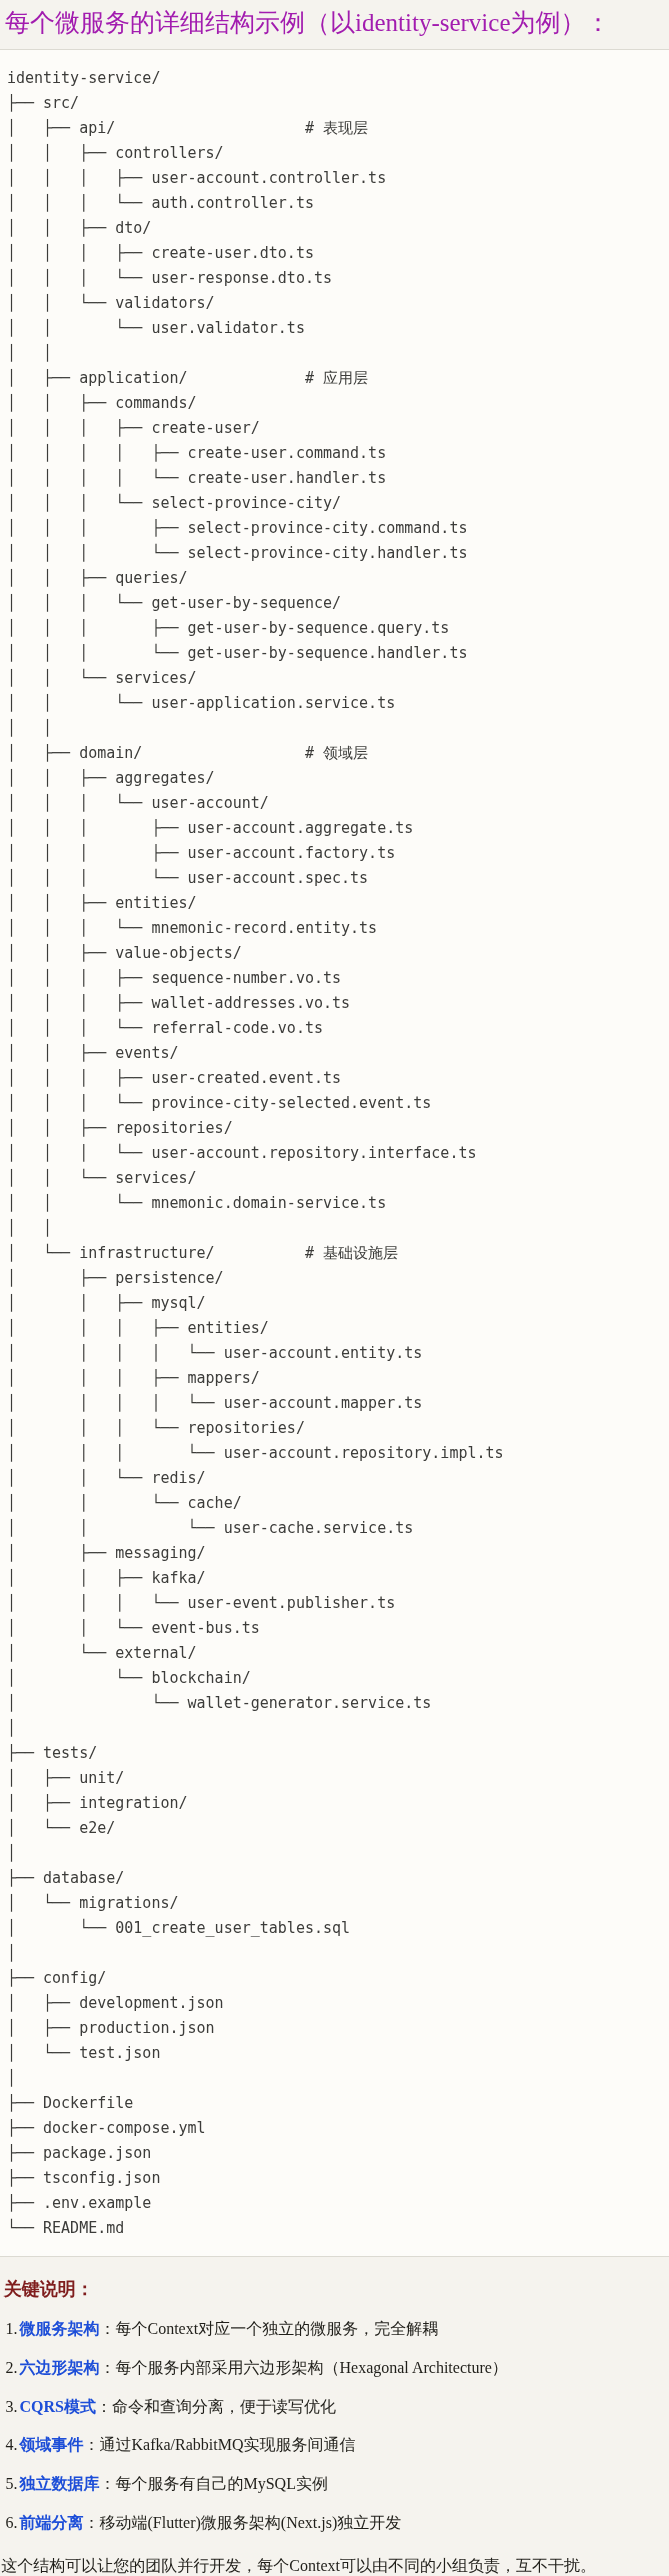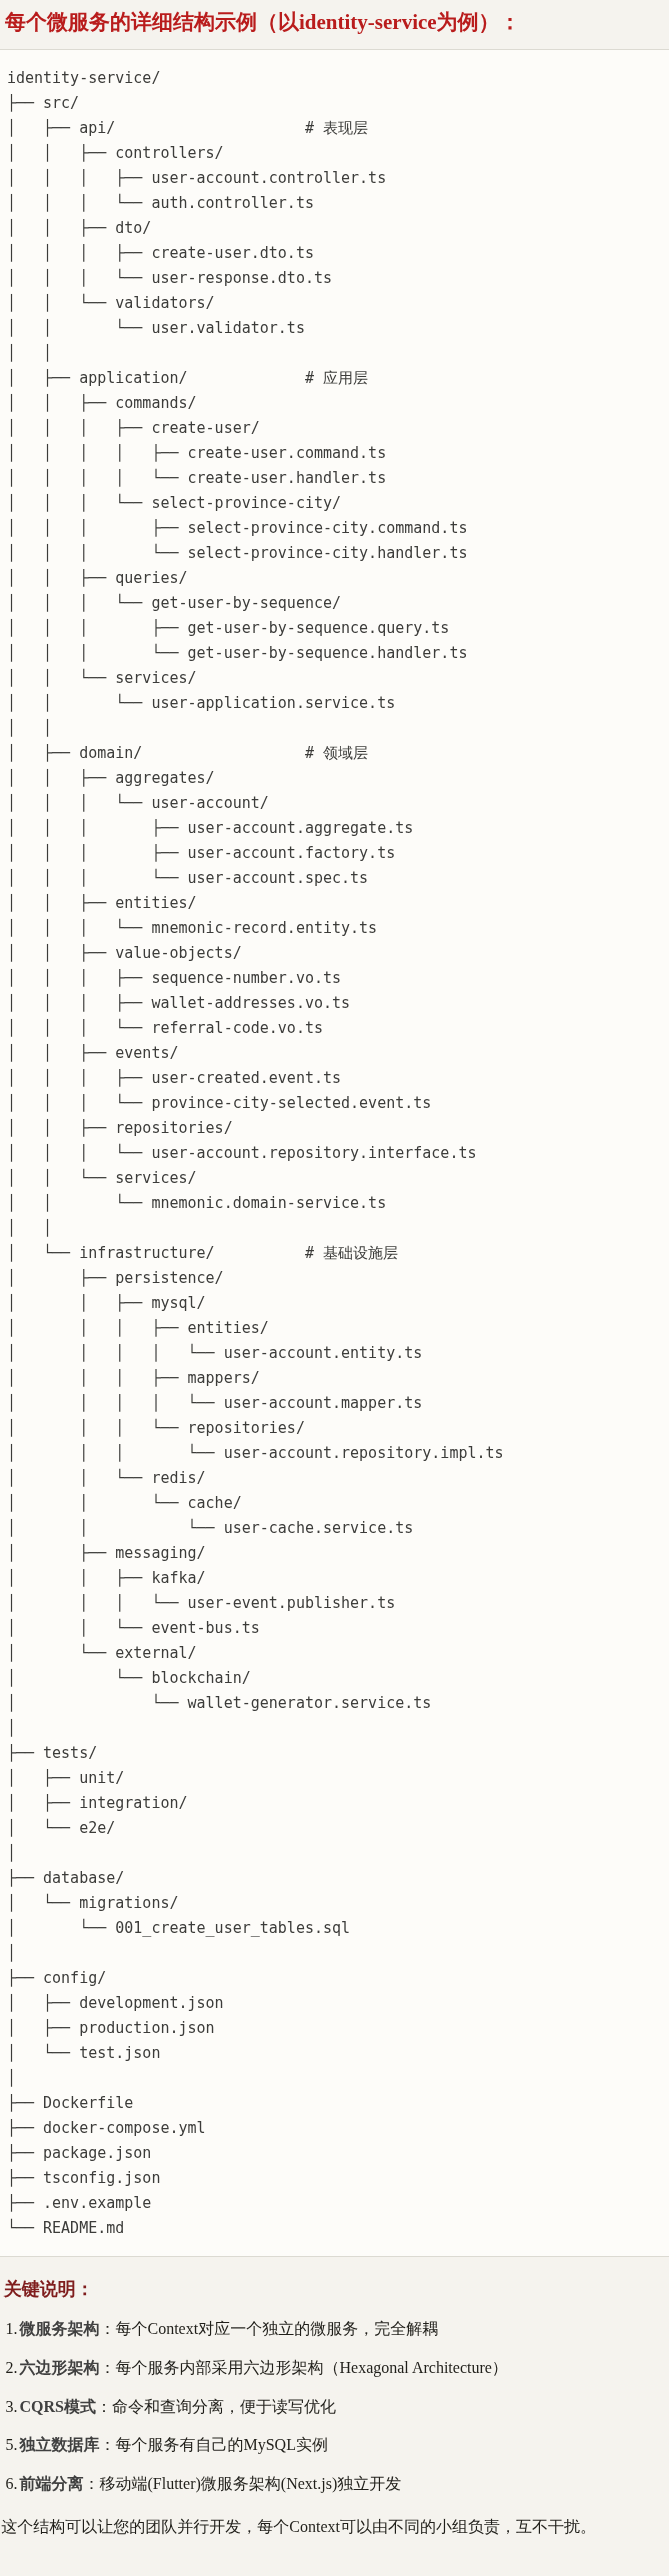--- a/index.html
+++ b/index.html
@@ -10,24 +10,24 @@
     color: #201F1A;
     font-family: "Liberation Serif", "DejaVu Serif", serif;
     box-sizing: border-box;
   }
   .page {
     width: 669px;
     box-sizing: border-box;
     padding-top: 7.5px;
   }
   .doc-title {
-    font-size: 21px;
+    font-size: 25px;
     line-height: 27.5px;
-    font-weight: 700;
-    color: #b91c1c;
+    font-weight: 400;
+    color: #a21caf;
     margin: 1.3px 7.5px 12.5px 5px;
     letter-spacing: 0px;
   }
   .code-block {
     background: #FDFCF9;
     border-top: 1.3px solid #DCDAD2;
     border-bottom: 1.3px solid #DCDAD2;
     padding: 16.3px 8.8px 15px 6.9px;
     overflow: hidden;
   }
@@ -48,21 +48,21 @@
     margin: 21px 0 17.5px 3.8px;
   }
   .notes-list { margin: 0; padding: 0 0 0 5.6px; list-style: none; }
   .note-item {
     font-size: 16px;
     line-height: 22.5px;
     margin-bottom: 16.3px;
     color: #201F1A;
   }
   .note-item .num { margin-right: 1.9px; }
-  .note-item .term { font-weight: 700; color: #404040; }
+  .note-item .term { font-weight: 700; color: #1d4ed8; }
   .closing-paragraph {
     font-size: 16px;
     line-height: 22.5px;
     margin: 20px 5px 0 1.3px;
     padding-bottom: 16.3px;
     color: #201F1A;
   }
 </style>
 </head>
 <body>
@@ -160,20 +160,21 @@
 ├── .env.example
 └── README.md</pre>
   </div>
 
   <h2 class="notes-heading">关键说明：</h2>
 
   <ol class="notes-list">
     <li class="note-item"><span class="num">1.</span><span class="term">微服务架构</span><span class="sep">：</span><span class="desc">每个Context对应一个独立的微服务，完全解耦</span></li>
     <li class="note-item"><span class="num">2.</span><span class="term">六边形架构</span><span class="sep">：</span><span class="desc">每个服务内部采用六边形架构（Hexagonal Architecture）</span></li>
     <li class="note-item"><span class="num">3.</span><span class="term">CQRS模式</span><span class="sep">：</span><span class="desc">命令和查询分离，便于读写优化</span></li>
+    <li class="note-item"><span class="num">4.</span><span class="term">领域事件</span><span class="sep">：</span><span class="desc">通过Kafka/RabbitMQ实现服务间通信</span></li>
     <li class="note-item"><span class="num">5.</span><span class="term">独立数据库</span><span class="sep">：</span><span class="desc">每个服务有自己的MySQL实例</span></li>
     <li class="note-item"><span class="num">6.</span><span class="term">前端分离</span><span class="sep">：</span><span class="desc">移动端(Flutter)微服务架构(Next.js)独立开发</span></li>
   </ol>
 
   <p class="closing-paragraph">这个结构可以让您的团队并行开发，每个Context可以由不同的小组负责，互不干扰。</p>
 
 </div>
 
 
 </body></html>

